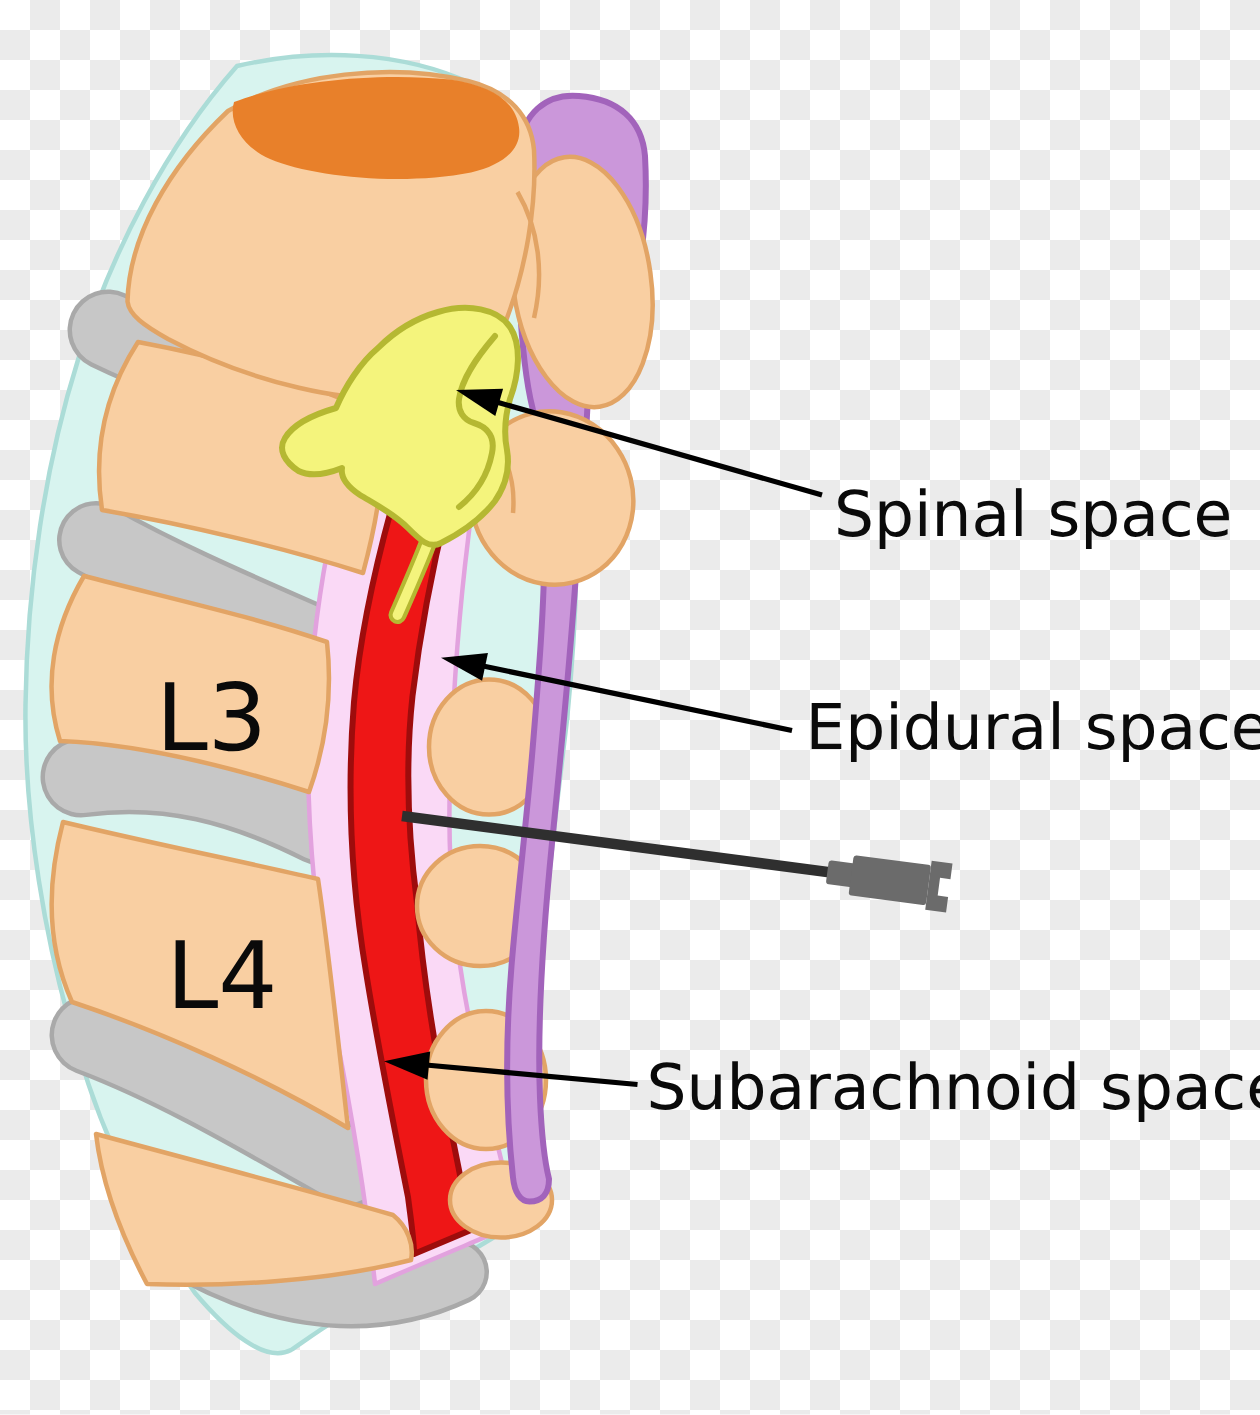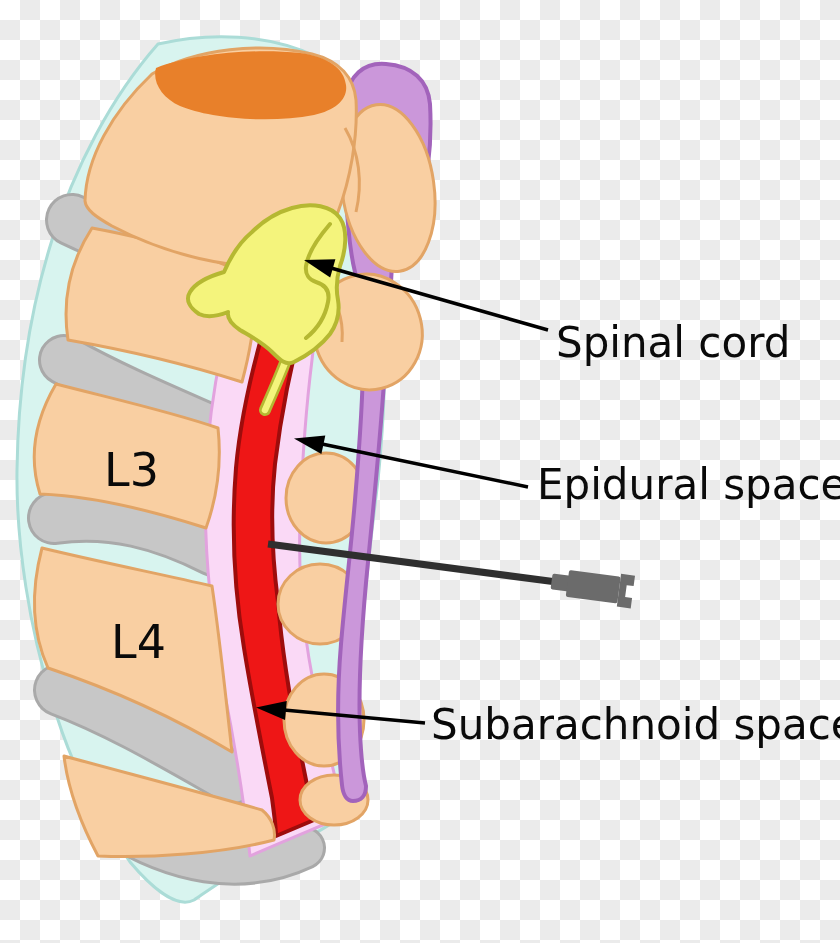--- a/index.html
+++ b/index.html
@@ -20,21 +20,21 @@
     position:absolute;
     color:#0a0a0a;
     font-size:42px;
     line-height:1.05;
     white-space:nowrap;
     letter-spacing:0px;
   }
   .vert-label{
     position:absolute;
     color:#0a0a0a;
-    font-size:46px;
+    font-size:62px;
     line-height:1.05;
     white-space:nowrap;
   }
 </style>
 </head>
 <body>
 
 <div id="stage">
 
   <svg id="diagram-svg" viewBox="0 0 840 943" aria-hidden="true">
@@ -148,16 +148,16 @@
       <g>
         <line x1="425" y1="723" x2="284" y2="710" stroke-width="3.5"></line>
         <polygon points="256,707.5 286.8,701 285,719.9" stroke="none"></polygon>
       </g>
     </g>
   </svg>
 
   <div class="vert-label" style="left:104px;top:446px;">L3</div>
   <div class="vert-label" style="left:111px;top:618px;">L4</div>
 
-  <div class="diag-label" style="left:556px;top:321px;">Spinal cord</div>
+  <div class="diag-label" style="left:556px;top:321px;">Spinal space</div>
   <div class="diag-label" style="left:537px;top:463px;">Epidural space</div>
   <div class="diag-label" style="left:431px;top:703px;">Subarachnoid space</div>
 </div>
 
 </body></html>

